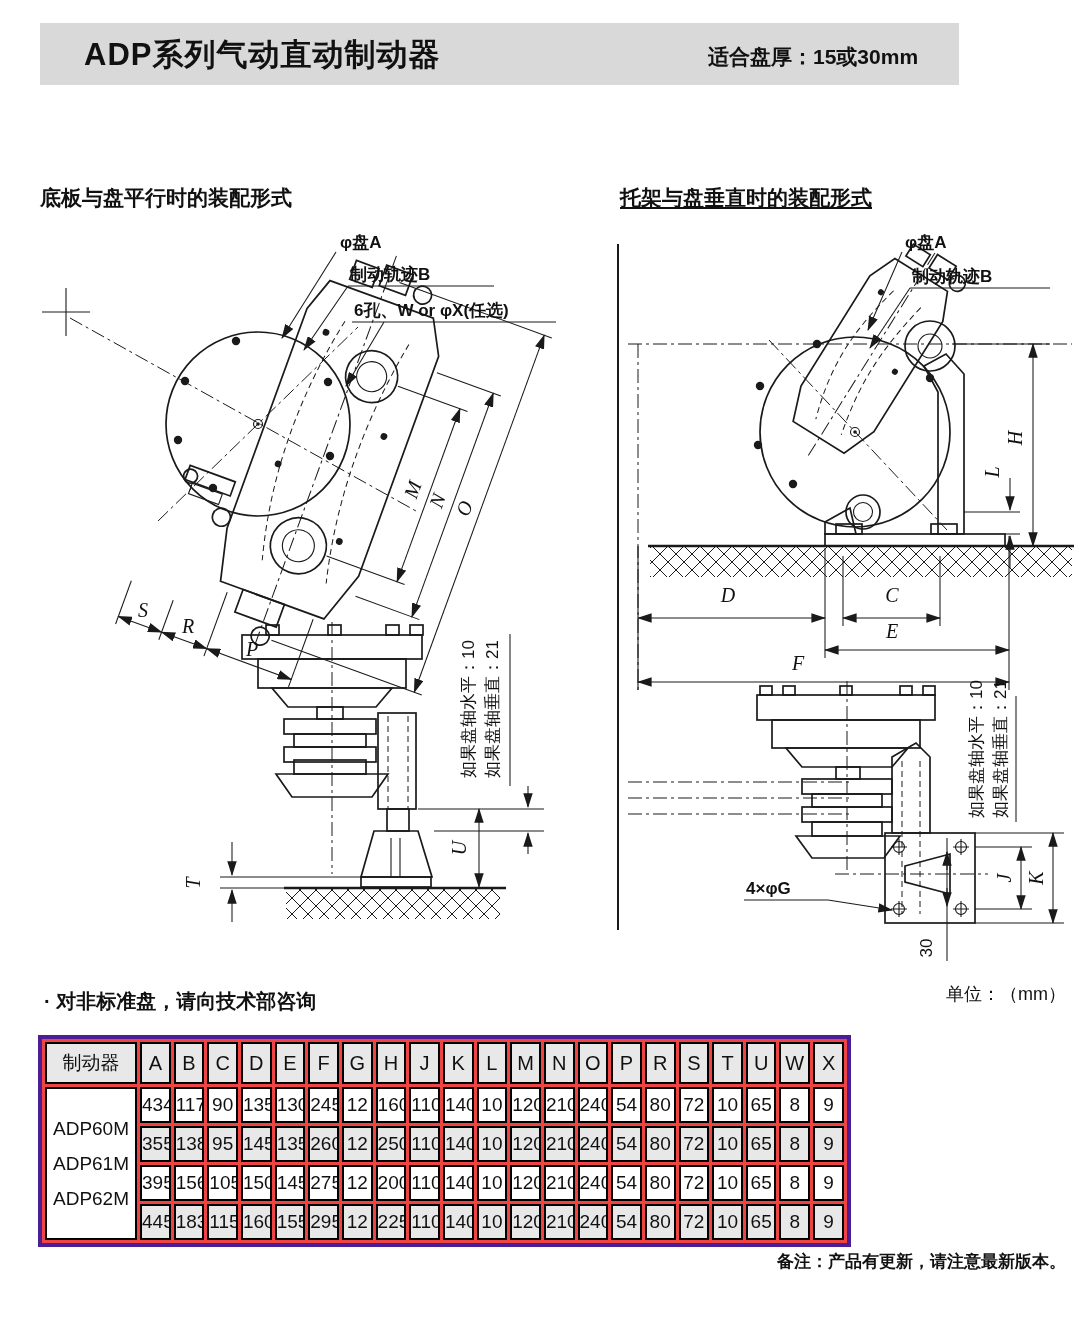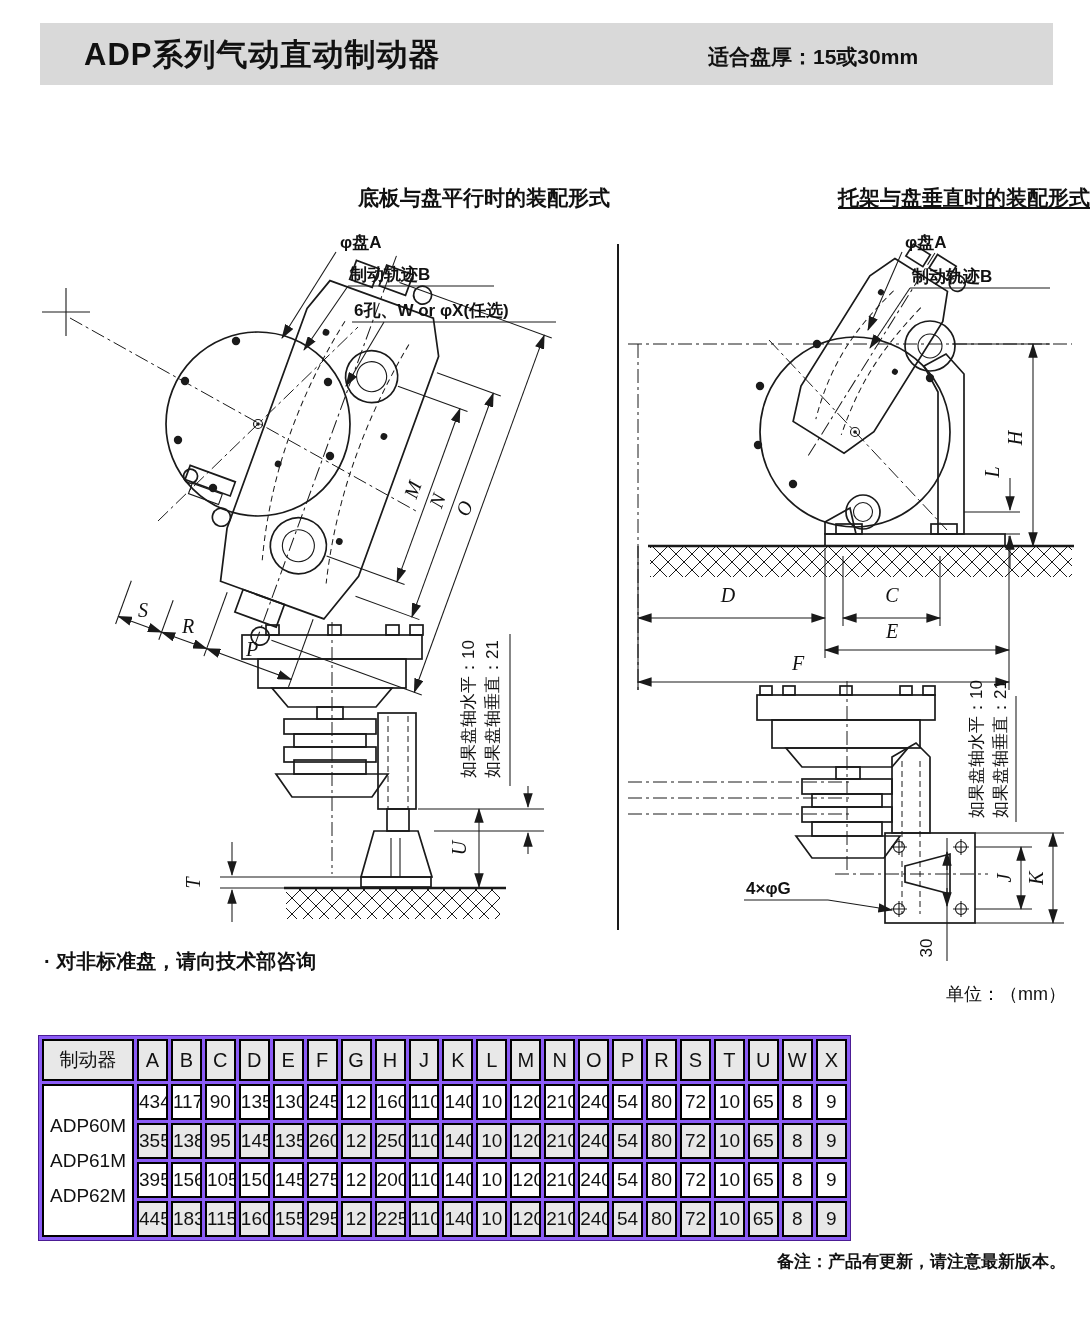--- a/index.html
+++ b/index.html
@@ -1,47 +1,47 @@
 <!DOCTYPE html>
 <html><head>
 <meta charset="utf-8">
 <style>
   html,body{margin:0;padding:0;background:#fff;}
   #page{position:relative;width:1091px;height:1335px;background:#fff;overflow:hidden;
         font-family:"Liberation Sans",sans-serif;color:#111;}
   
-  #hdr{position:absolute;left:40px;top:23px;width:1013px;height:62px;background:#d9d9d9;}
+  #hdr{position:absolute;left:40px;top:23px;width:919px;height:62px;background:#d9d9d9;}
   #hdr .t{position:absolute;left:44px;top:11px;font-size:31px;font-weight:bold;letter-spacing:1px;}
   #hdr .s{position:absolute;left:668px;top:20px;font-size:21px;font-weight:bold;text-align:right;}
   
-  .figtitle{position:absolute;top:184px;font-size:21px;font-weight:bold;text-align:right;}
+  .figtitle{position:absolute;top:184px;font-size:21px;font-weight:bold;text-align:left;}
   #ft-left{left:40px;width:570px;}
   #ft-right{left:620px;width:470px;text-decoration:underline;}
   #divider{position:absolute;left:617px;top:244px;width:2px;height:686px;background:#1a1a1a;}
   .figsvg{position:absolute;top:226px;}
   #fig-left{left:36px;}
   #fig-right{left:620px;}
   
   .ln{fill:none;stroke:#1a1a1a;stroke-width:1.7;}
   .thin{fill:none;stroke:#1a1a1a;stroke-width:1.1;}
   .cl{fill:none;stroke:#1a1a1a;stroke-width:1;stroke-dasharray:14 4 3 4;}
   .dsh{fill:none;stroke:#1a1a1a;stroke-width:1;stroke-dasharray:6 4;}
   .dim{fill:none;stroke:#1a1a1a;stroke-width:1.05;}
   .dot{fill:#1a1a1a;stroke:none;}
   .grd{fill:none;stroke:#1a1a1a;stroke-width:2.6;}
   text.dletter{font:italic 20px "Liberation Serif",serif;fill:#111;}
   text.cjk{font:bold 17px "Liberation Sans",sans-serif;fill:#111;}
   text.nrot{font:17px "Liberation Sans",sans-serif;fill:#111;}
   
-  #note-left{position:absolute;left:44px;top:948px;font-size:20px;font-weight:bold;}
+  #note-left{position:absolute;left:44px;top:988px;font-size:20px;font-weight:bold;}
   #note-unit{position:absolute;right:25px;top:982px;font-size:18px;}
   
   #spec-wrap{position:absolute;left:38px;top:1035px;}
-  table.spec{border-collapse:separate;border-spacing:3px;border:1px solid #4c1d95;
-             table-layout:fixed;width:813px;background:#8b5cf6;}
+  table.spec{border-collapse:separate;border-spacing:3px;border:4px solid #4c1d95;
+             table-layout:fixed;width:813px;background:#ef4444;}
   table.spec th,table.spec td{border:2px solid #000;text-align:center;vertical-align:middle;
              padding:0;overflow:hidden;}
   table.spec th{height:38px;font-size:20px;font-weight:normal;background:#e8e8e8;}
   table.spec th.rowhdr{font-size:19px;}
   table.spec td{height:32px;font-size:19px;background:#fff;}
   table.spec tr.shade td{background:#e8e8e8;}
   table.spec td.models{background:#fff;font-size:19px;line-height:1.85;}
   
   #note-footer{position:absolute;right:25px;top:1250px;font-size:17px;font-weight:bold;}
 </style>

